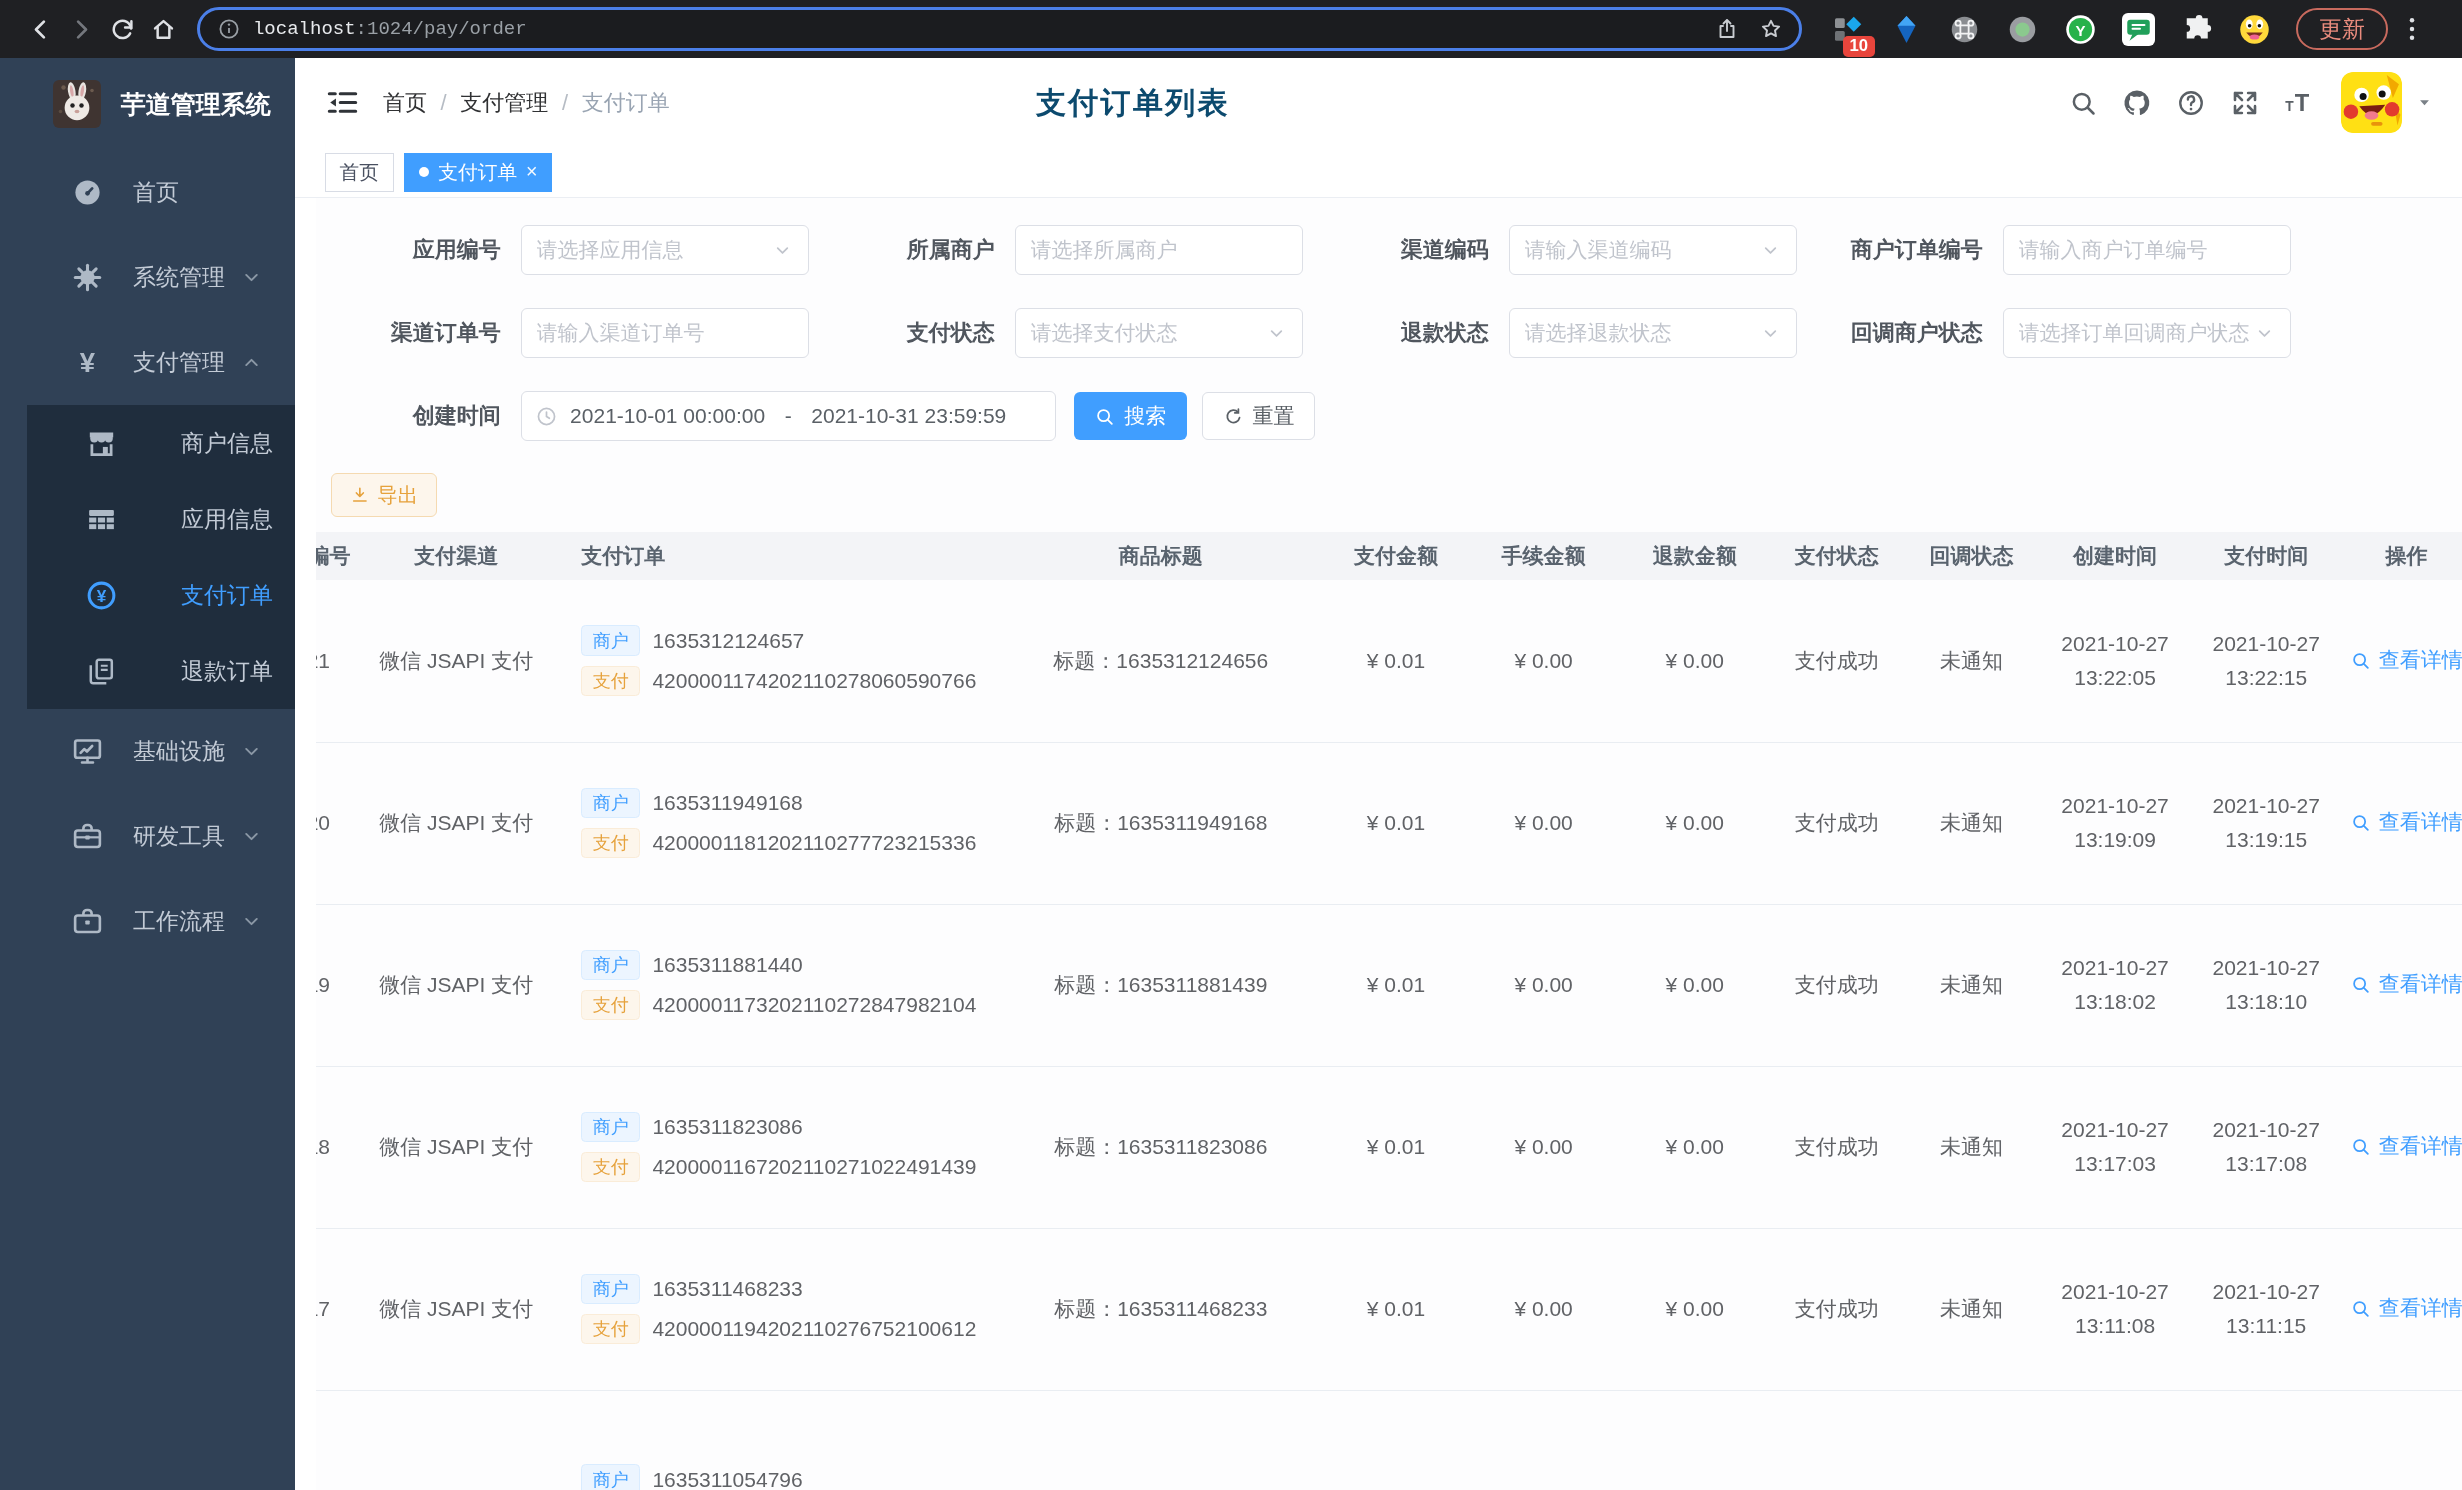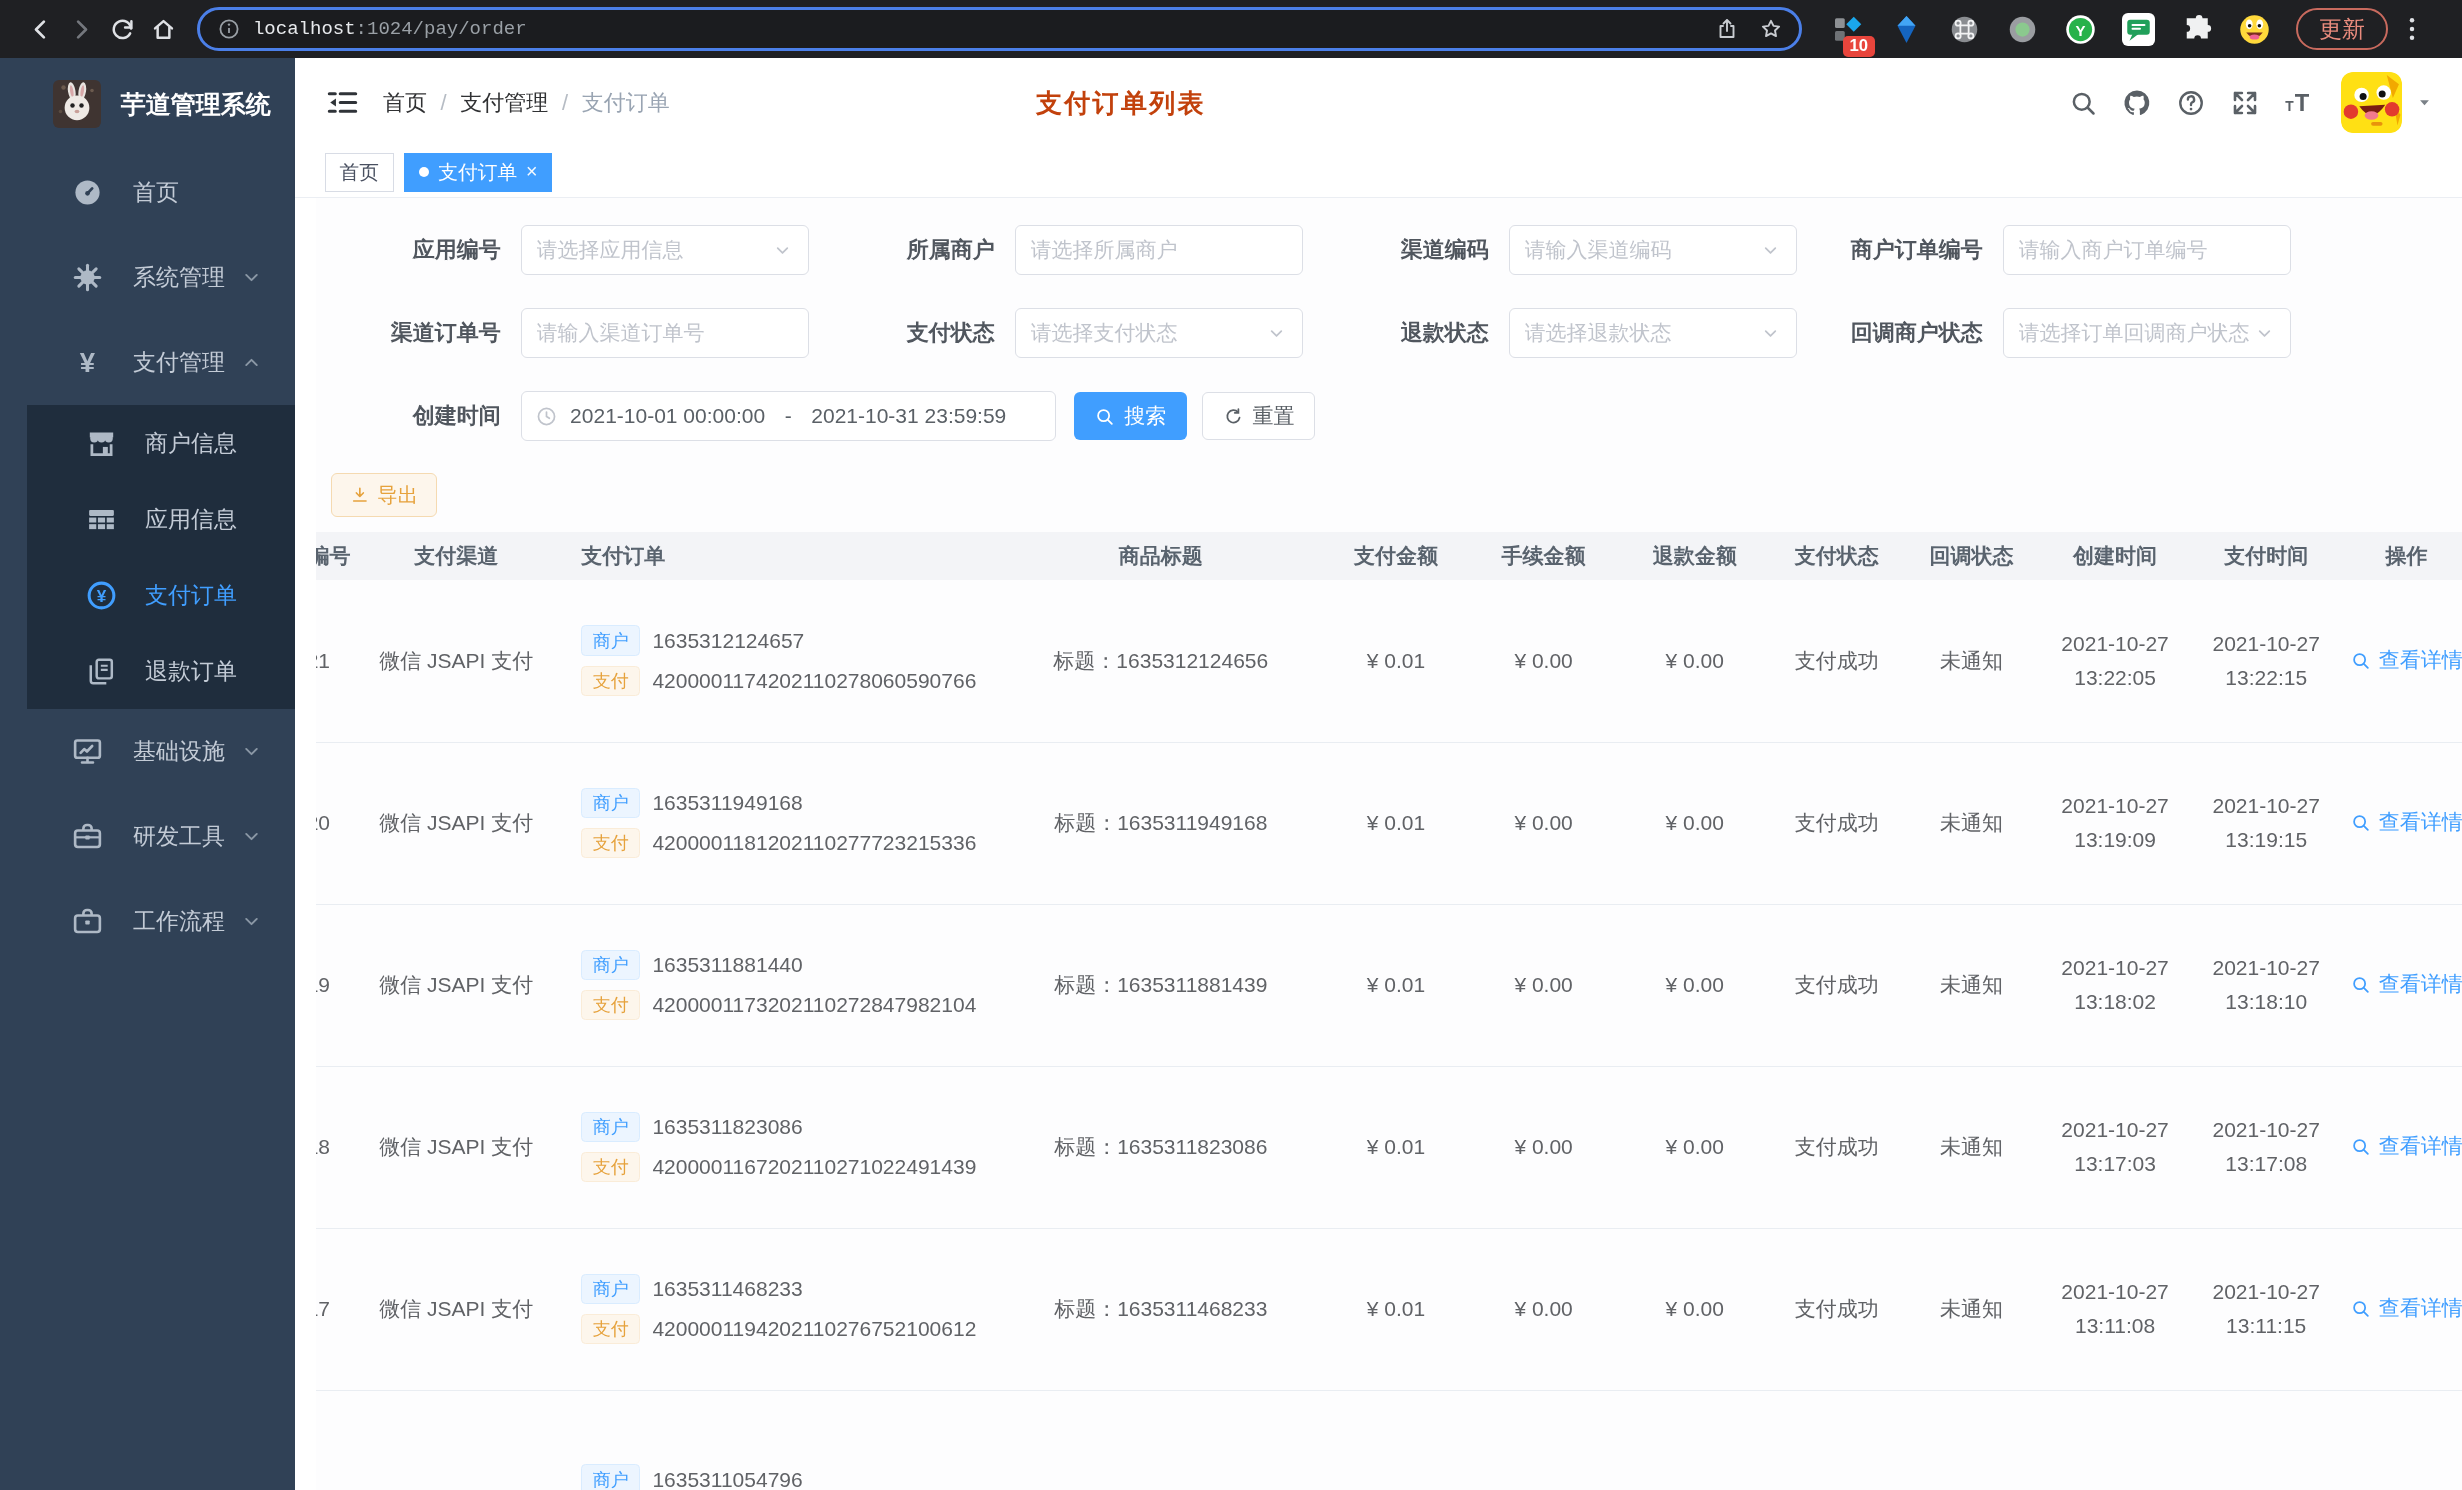--- a/index.html
+++ b/index.html
@@ -31,34 +31,34 @@
   .app { flex:1; display:flex; min-height:0; }
   .sidebar { width:295px; background:#304156; color:#c3cbd6; flex:none;padding-left:27px; }
   .logo { height:92px; display:flex; align-items:center; padding:0 26px; gap:19.7px; }
   .logo-img { width:48px; height:48px; border-radius:6px; overflow:hidden; flex:none; }
   .logo-title { font-size:25px; font-weight:700; color:#fff; white-space:nowrap; }
   .menu-item { height:85px; display:flex; align-items:center; padding:0 32px 0 44px; font-size:23px; cursor:pointer; }
   .menu-item .ic, .sub-item .ic { width:33px; height:33px; color:#aeb9c6; flex:none; display:flex; align-items:center; justify-content:center; }
   .menu-item .lbl { margin-left:29px; white-space:nowrap; }
   .menu-item .chev { margin-left:auto; width:23px; height:23px; color:#8a97a5; }
   .submenu { background:#1f2d3d; }
-  .sub-item { height:76px; display:flex; align-items:center; padding-left:58px; font-size:23px; cursor:pointer; }
+  .sub-item { height:76px; display:flex; align-items:center; padding-left:58px; font-size:23px; cursor:pointer;gap:36px; }
   .sub-item .lbl { margin-left:27px; white-space:nowrap; }
   .sub-item.active, .sub-item.active .ic { color:#409eff; }
 
   .main { flex:1; display:flex; flex-direction:column; min-width:0; background:#fdfdfe; }
 
   
   .navbar { height:89px; background:#fff; display:flex; align-items:center; padding:0 27px 0 30px; position:relative; flex:none; }
   .hamburger { width:35px; height:35px; color:#2f3338; margin-right:23px; cursor:pointer; }
   .breadcrumb { display:flex; align-items:center; font-size:22px; gap:13.6px; }
   .bc-item { color:#303133; cursor:pointer; }
   .bc-item.current { color:#99a4b2; cursor:default; }
   .bc-sep { color:#b6bcc4; }
-  .overlay-title { position:absolute; left:741px; top:50%; transform:translateY(-50%); font-size:26px; font-weight:800; color:#c2410c; letter-spacing:2.3px; white-space:nowrap; }
+  .overlay-title { position:absolute; left:741px; top:50%; transform:translateY(-50%); font-size:30px; font-weight:800; color:#0c4a6e; letter-spacing:2.3px; white-space:nowrap; }
   .nav-right { margin-left:auto; display:flex; align-items:center; gap:12px; }
   .nav-ic2 { width:42px; height:42px; display:flex; align-items:center; justify-content:center; color:#5a6066; cursor:pointer; }
   .nav-ic2 .ic { width:30px; height:30px; }
   .avatar { width:61px; height:61px; border-radius:12px; overflow:hidden; margin-left:9px; cursor:pointer; flex:none; }
   .caret-ic { width:21px; height:21px; color:#7a8087; cursor:pointer; }
 
   
   .tabsbar { height:51px; background:#fff; border-bottom:0.8px solid #ebeef3; box-shadow:0 0.8px 3px rgba(0,21,41,.05); display:flex; align-items:center; padding-left:30px; gap:10.6px; flex:none; }
   .tab { height:39px; display:inline-flex; align-items:center; padding:0 13.6px; border:0.8px solid #d8dce5; background:#fff; color:#495060; font-size:19.7px; gap:9px; cursor:pointer; white-space:nowrap; }
   .tab.active { background:#409eff; border-color:#409eff; color:#fff; }

